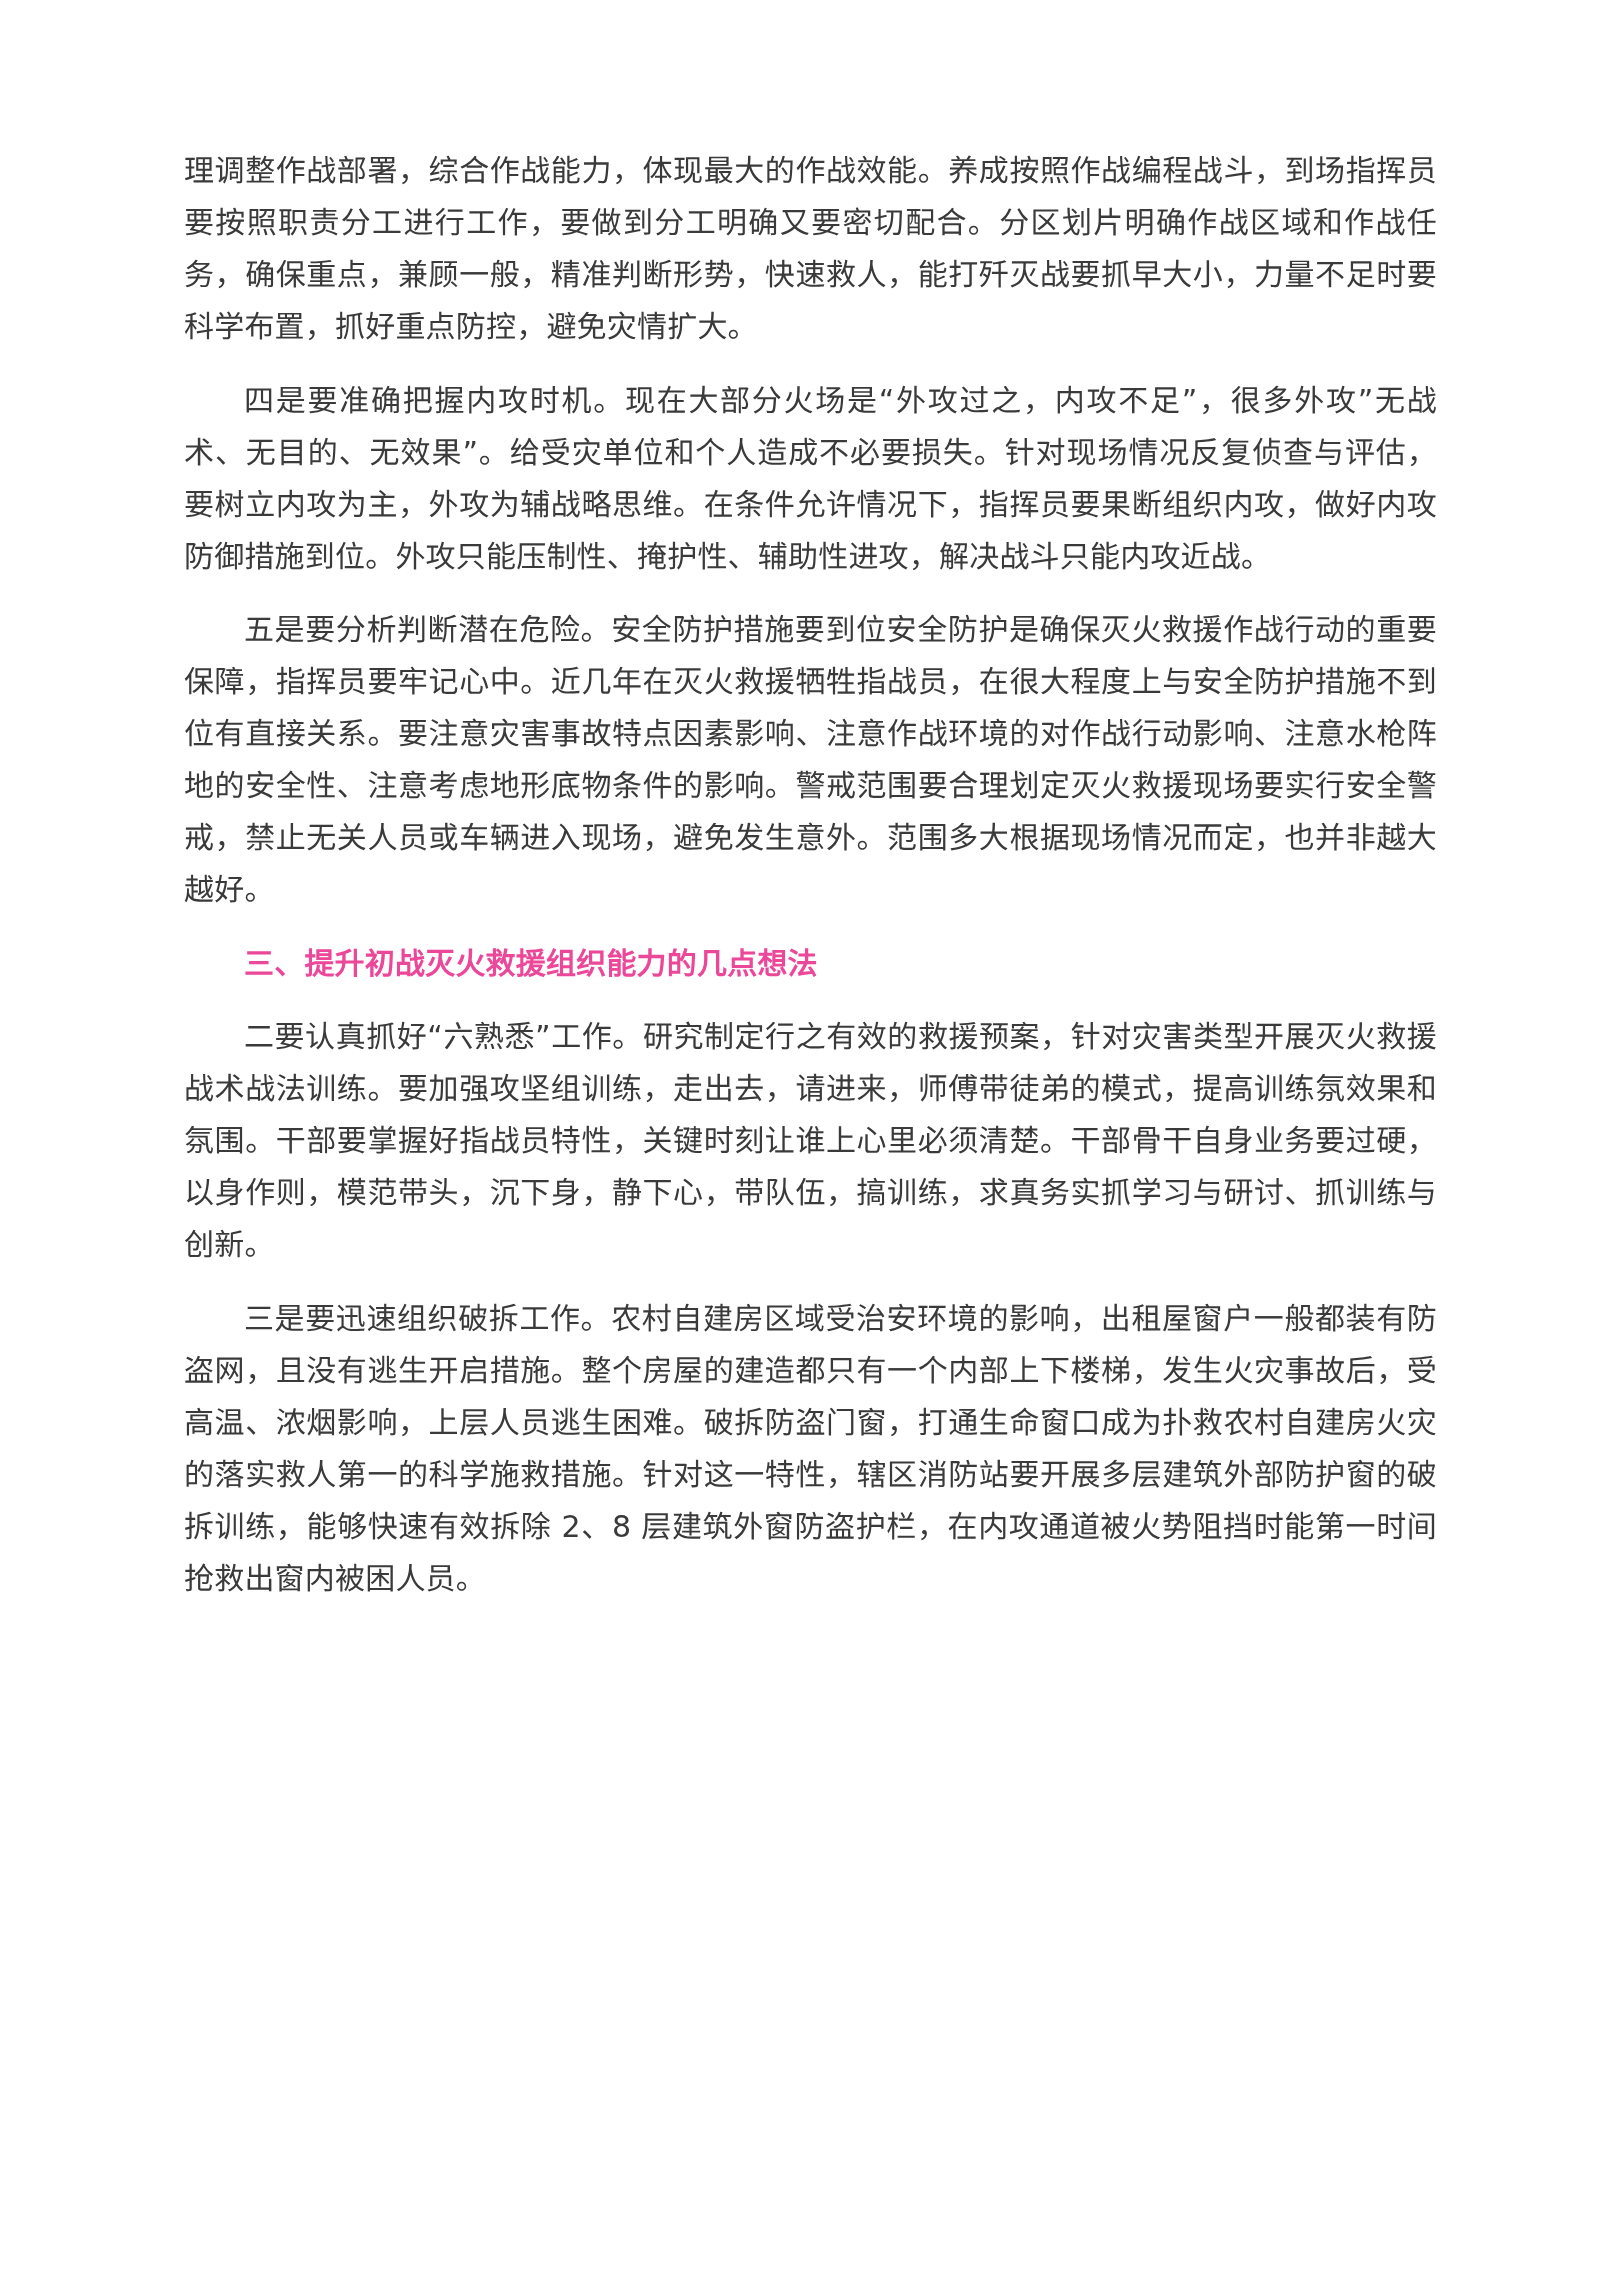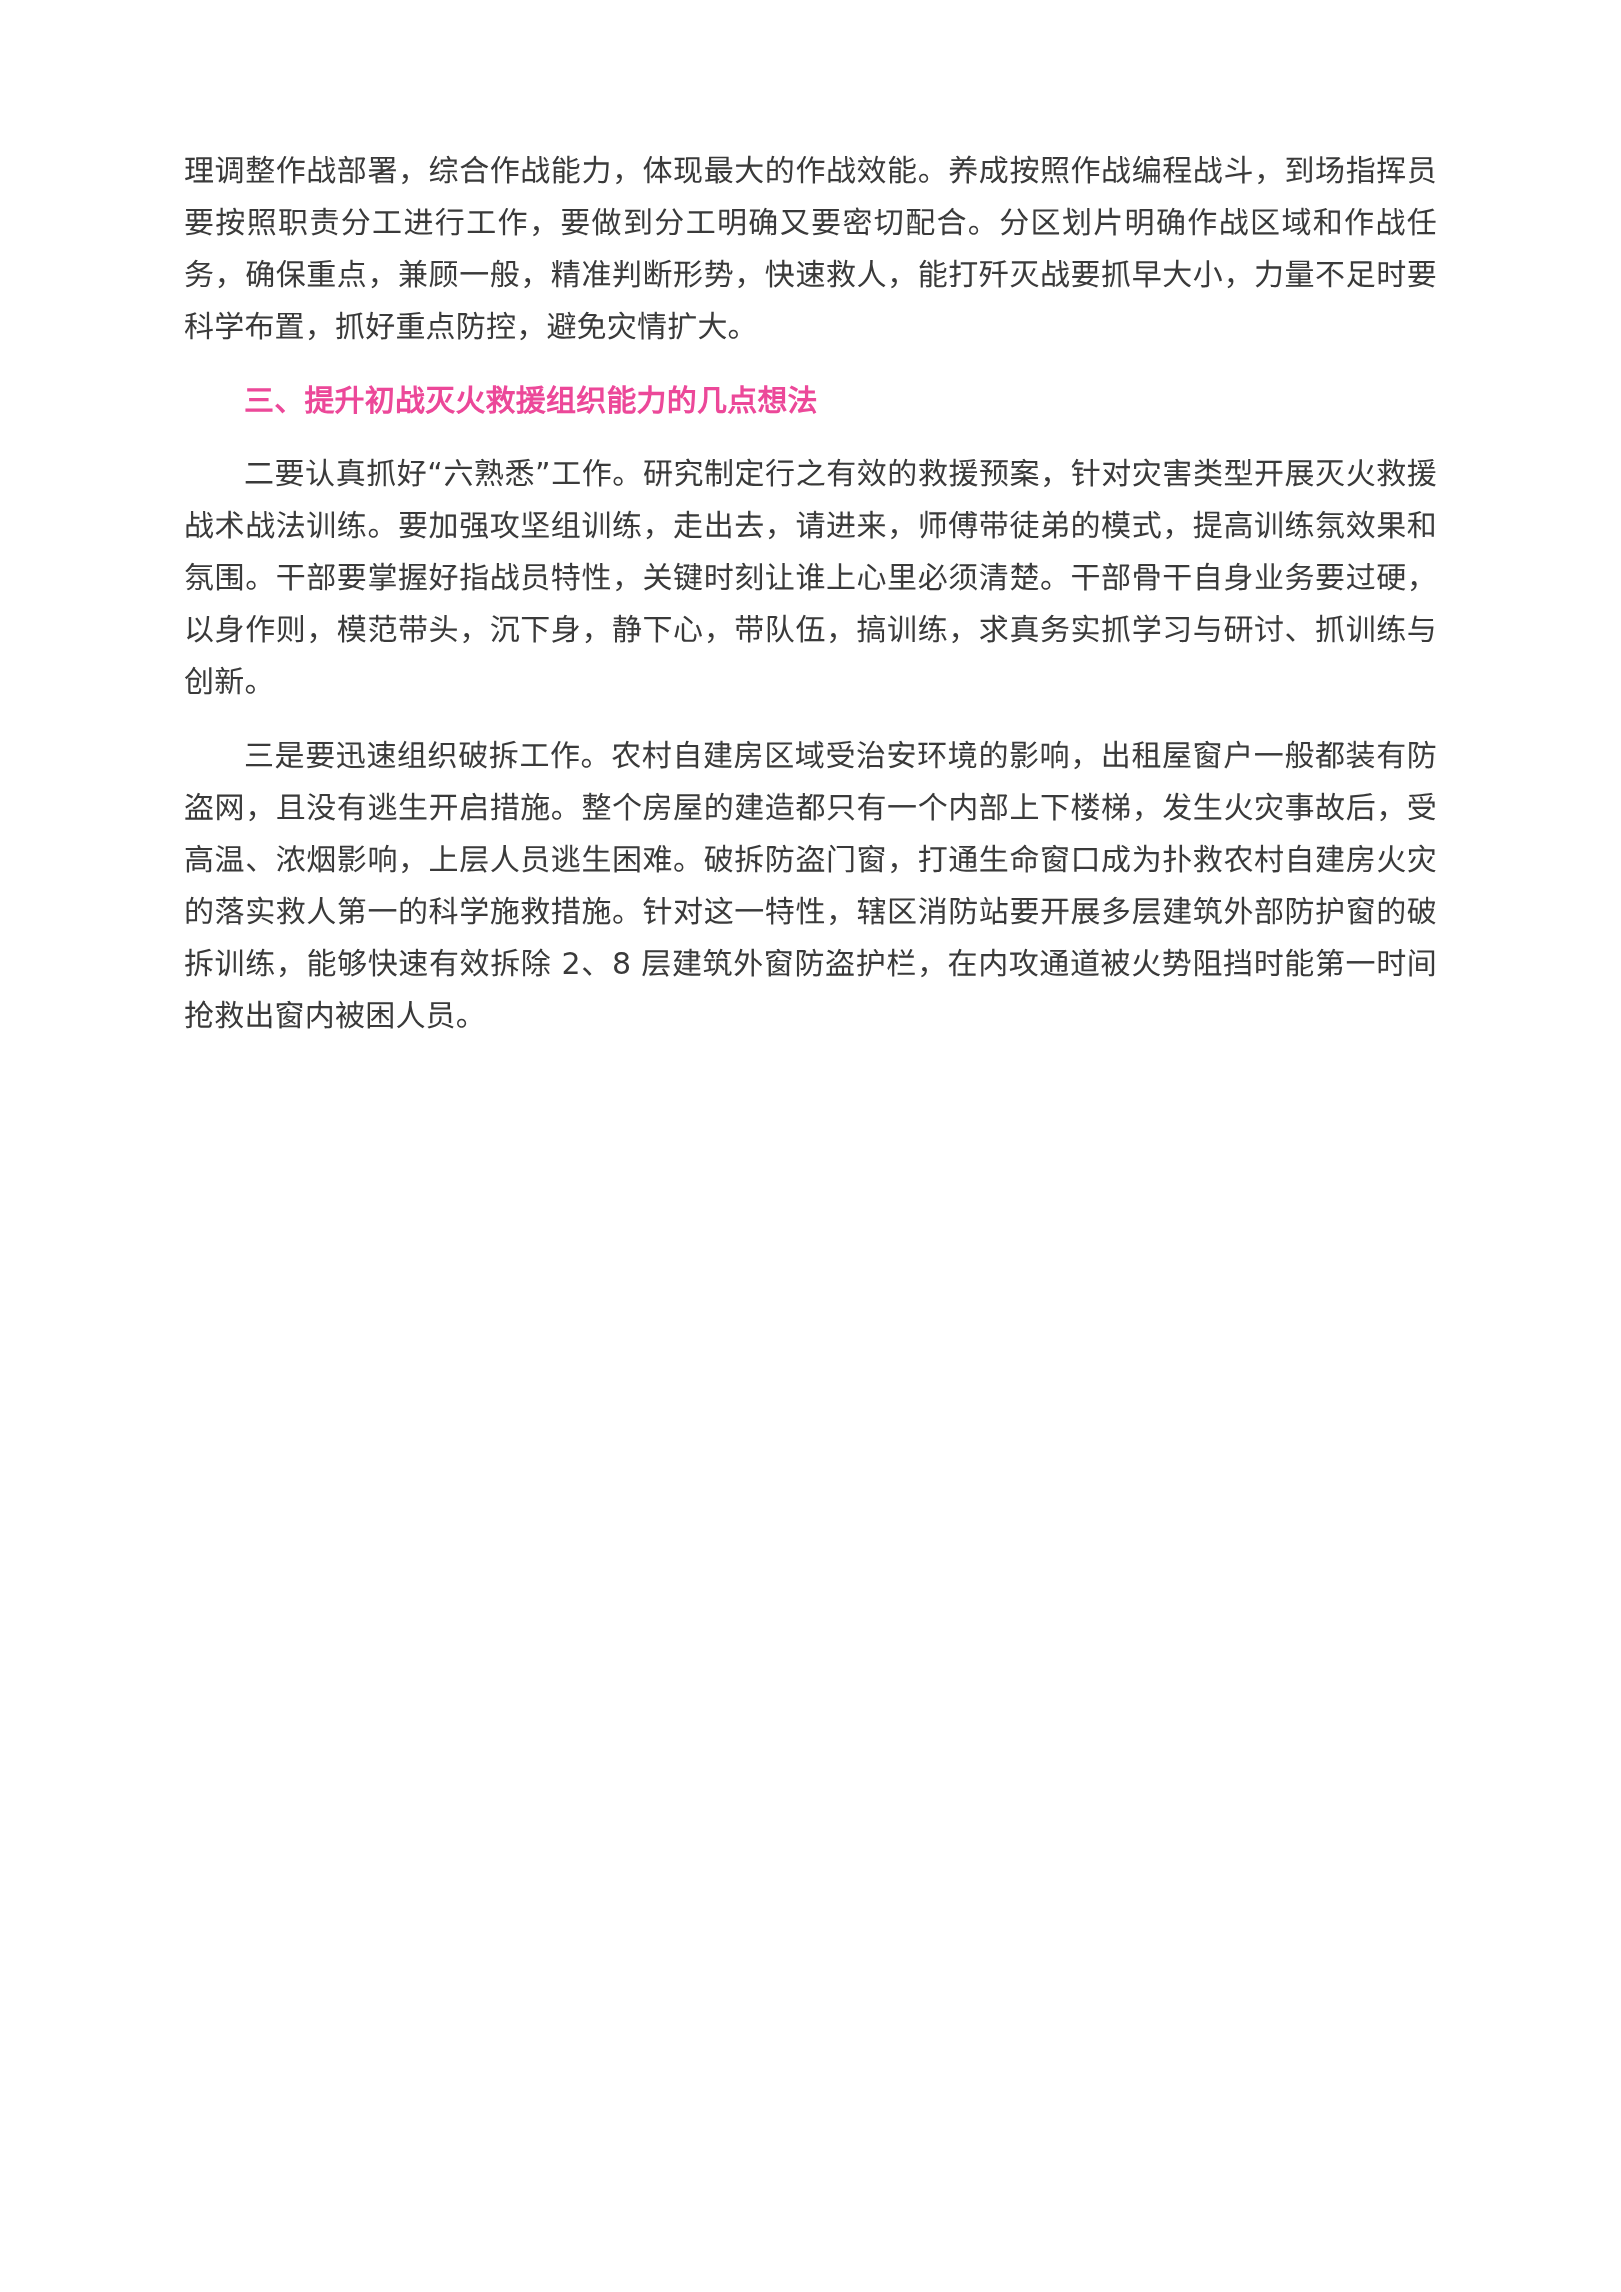--- a/index.html
+++ b/index.html
@@ -59,21 +59,23 @@
   }
 </style>
 </head>
 <body>
 
 <div class="page">
   <div class="doc-body">
 
     <p class="para continued">理调整作战部署，综合作战能力，体现最大的作战效能。养成按照作战编程战斗，到场指挥员要按照职责分工进行工作，要做到分工明确又要密切配合。分区划片明确作战区域和作战任务，确保重点，兼顾一般，精准判断形势，快速救人，能打歼灭战要抓早大小，力量不足时要科学布置，抓好重点防控，避免灾情扩大。</p>
 
+    <p class="para">四是要准确把握内攻时机。现在大部分火场是“外攻过之，内攻不足”，很多外攻”无战术、无目的、无效果”。给受灾单位和个人造成不必要损失。针对现场情况反复侦查与评估，要树立内攻为主，外攻为辅战略思维。在条件允许情况下，指挥员要果断组织内攻，做好内攻防御措施到位。外攻只能压制性、掩护性、辅助性进攻，解决战斗只能内攻近战。</p>
 
+    <p class="para">五是要分析判断潜在危险。安全防护措施要到位安全防护是确保灭火救援作战行动的重要保障，指挥员要牢记心中。近几年在灭火救援牺牲指战员，在很大程度上与安全防护措施不到位有直接关系。要注意灾害事故特点因素影响、注意作战环境的对作战行动影响、注意水枪阵地的安全性、注意考虑地形底物条件的影响。警戒范围要合理划定灭火救援现场要实行安全警戒，禁止无关人员或车辆进入现场，避免发生意外。范围多大根据现场情况而定，也并非越大越好。</p>
 
 
     <h2 class="heading">三、提升初战灭火救援组织能力的几点想法</h2>
 
 
     <p class="para">二要认真抓好“六熟悉”工作。研究制定行之有效的救援预案，针对灾害类型开展灭火救援战术战法训练。要加强攻坚组训练，走出去，请进来，师傅带徒弟的模式，提高训练氛效果和氛围。干部要掌握好指战员特性，关键时刻让谁上心里必须清楚。干部骨干自身业务要过硬，以身作则，模范带头，沉下身，静下心，带队伍，搞训练，求真务实抓学习与研讨、抓训练与创新。</p>
 
     <p class="para">三是要迅速组织破拆工作。农村自建房区域受治安环境的影响，出租屋窗户一般都装有防盗网，且没有逃生开启措施。整个房屋的建造都只有一个内部上下楼梯，发生火灾事故后，受高温、浓烟影响，上层人员逃生困难。破拆防盗门窗，打通生命窗口成为扑救农村自建房火灾的落实救人第一的科学施救措施。针对这一特性，辖区消防站要开展多层建筑外部防护窗的破拆训练，能够快速有效拆除 2、8 层建筑外窗防盗护栏，在内攻通道被火势阻挡时能第一时间抢救出窗内被困人员。</p>
 
   </div>

